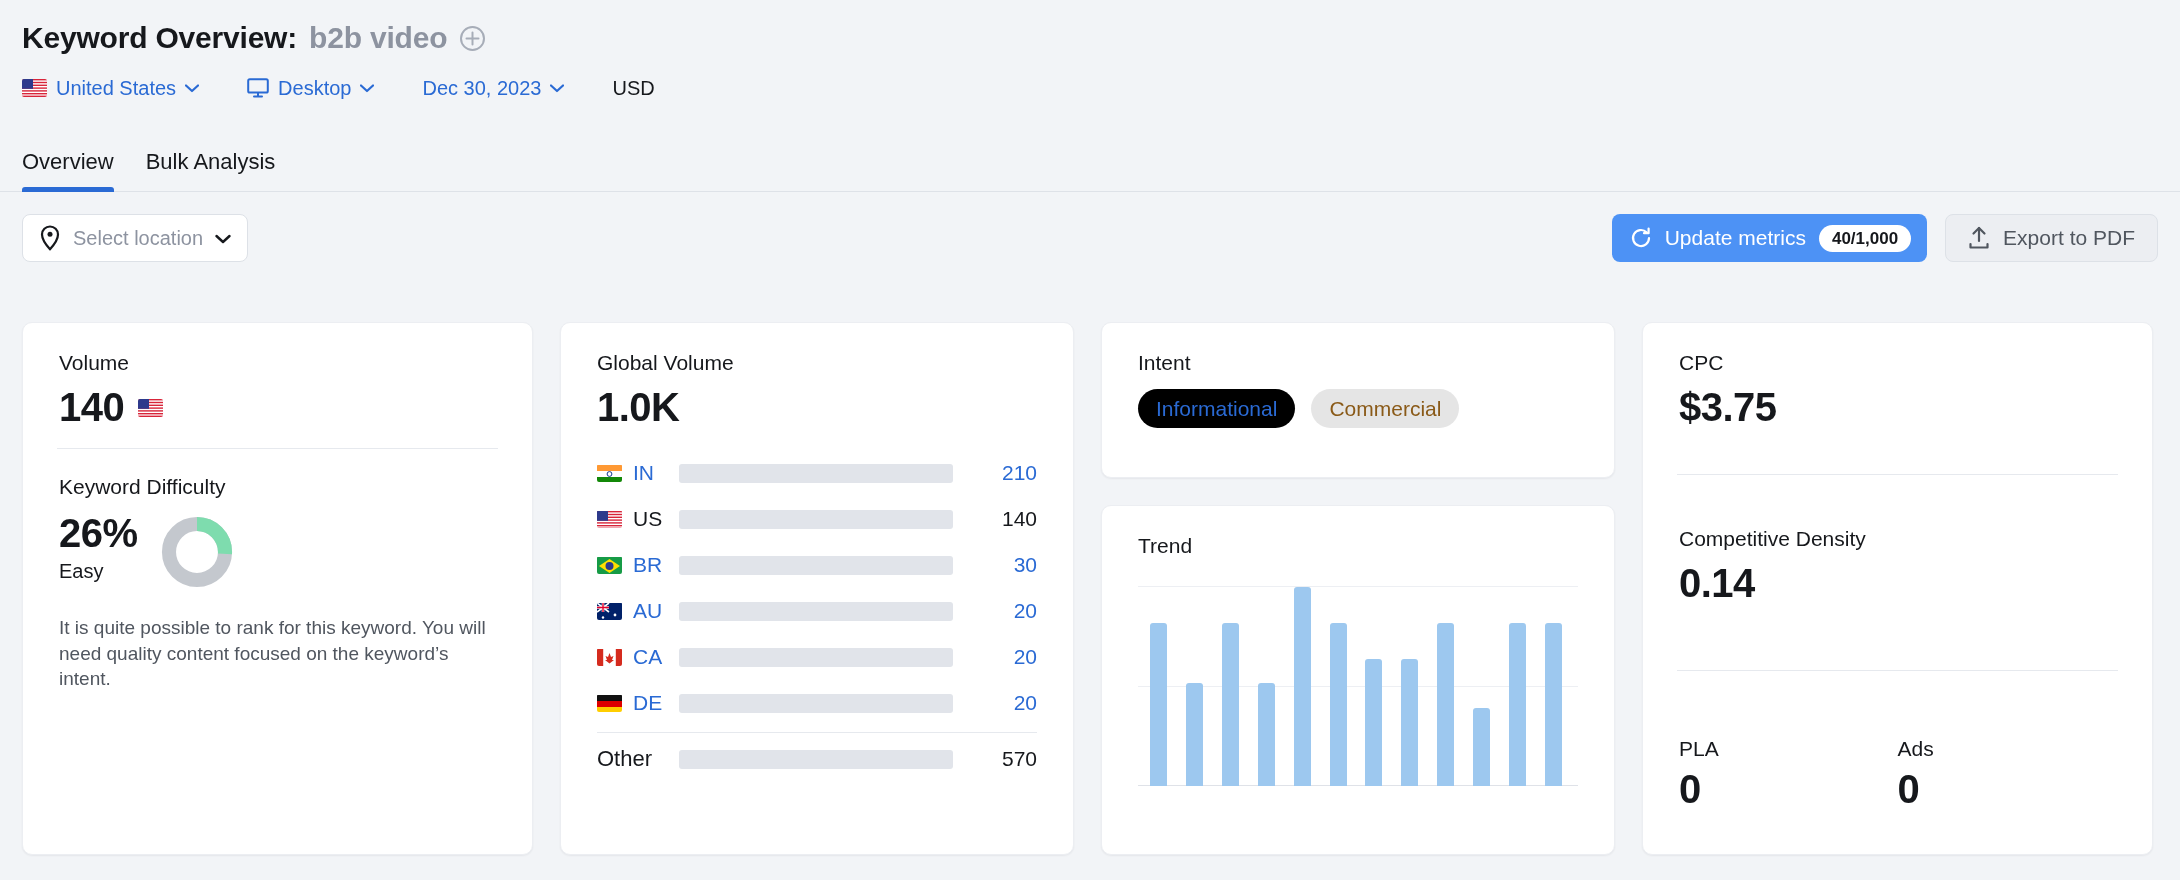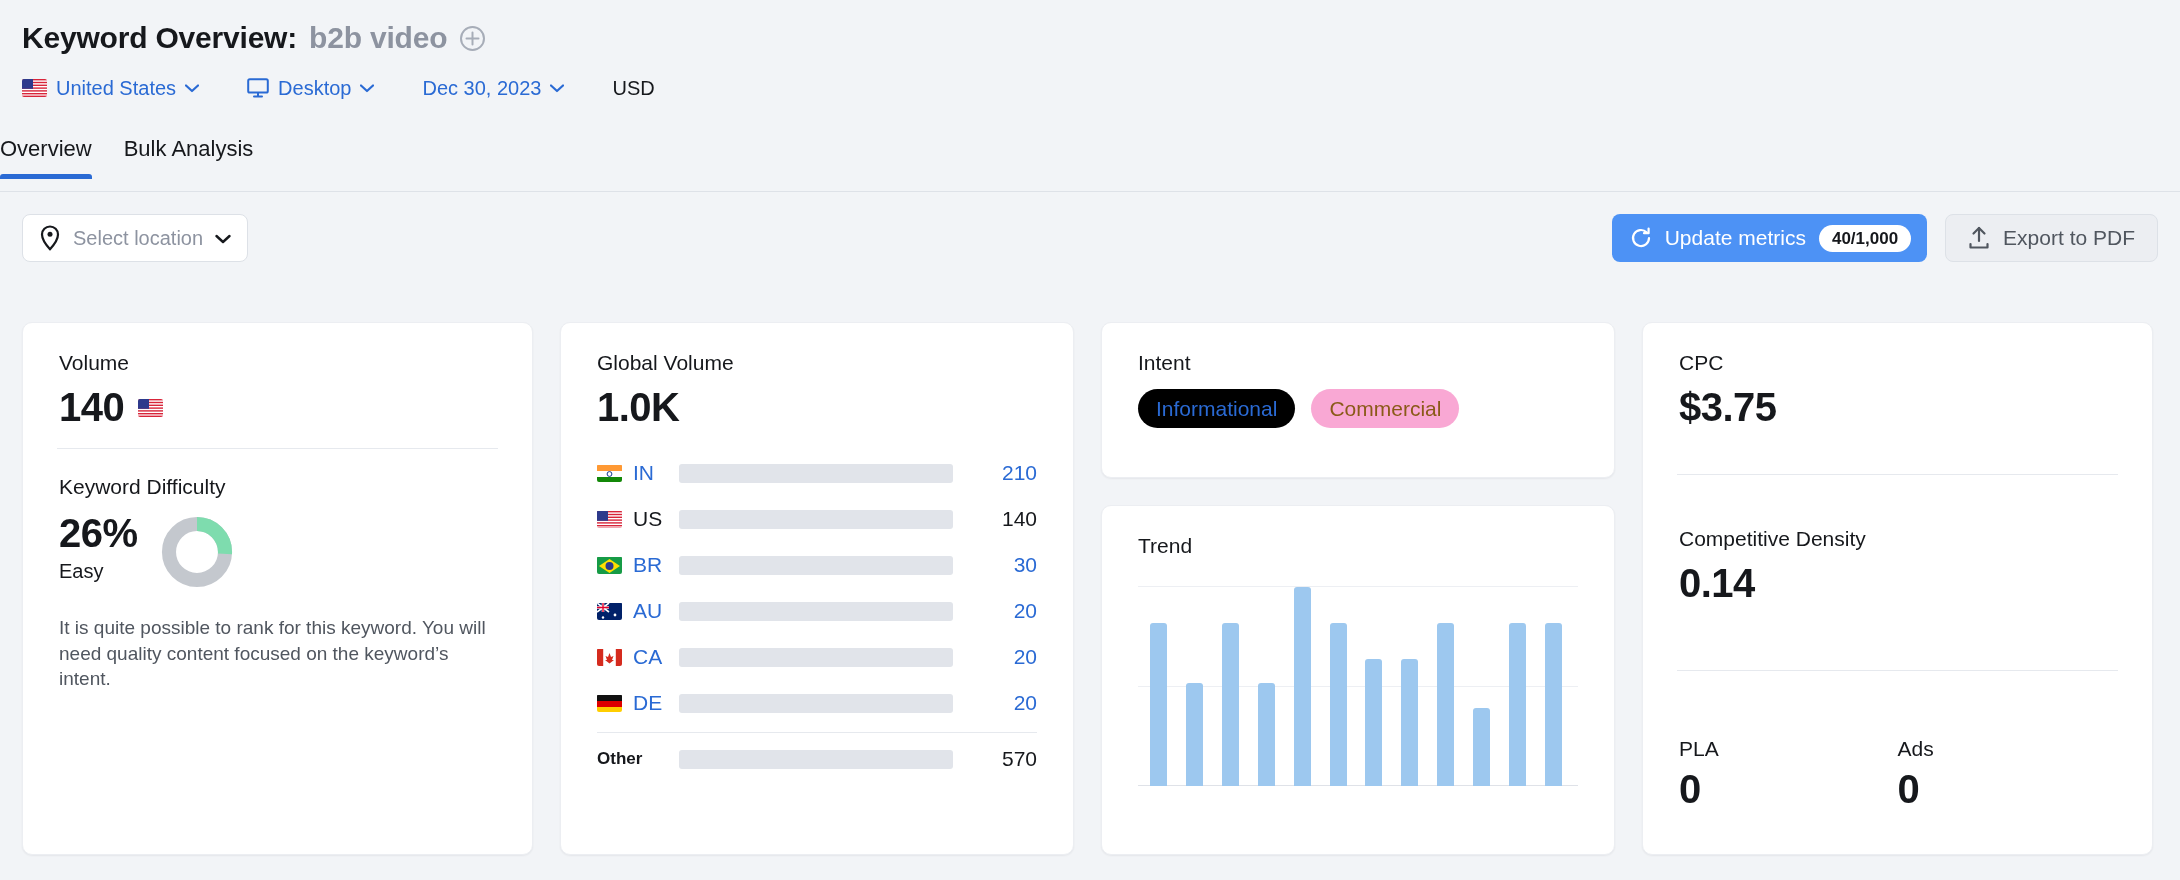--- a/index.html
+++ b/index.html
@@ -22,21 +22,21 @@
 
   .filters-row { display: flex; align-items: center; gap: 0; height: 44px; margin-top: 6px; }
   .filter { display: flex; align-items: center; gap: 9px; font-size: 20px; color: #2a6ad4; margin-right: 48px; cursor: pointer; }
   .filter.static { color: #16181c; cursor: default; margin-right: 0; }
   .flag-img { width: 25px; height: 18px; border-radius: 2px; display: inline-block; position: relative; overflow: hidden; flex: 0 0 auto; }
   .chev { width: 14px; height: 9px; flex: 0 0 auto; }
   .chev svg { display: block; }
   .monitor-icon { width: 22px; height: 20px; }
 
   
-  .tabs { display: flex; align-items: flex-start; gap: 0; margin-top: 26px; height: 56px;
+  .tabs { display: flex; align-items: flex-end; gap: 0; padding-left: 22px; margin-top: 26px; height: 56px;
           border-bottom: 1px solid #dee2e8; }
   .tab { font-size: 22px; color: #16181c; padding: 0 0 16px 0; margin-right: 32px; cursor: pointer; position: relative; }
   .tab.active { font-weight: normal; }
   .tab.active::after { content: ""; position: absolute; left: 0; right: 0; bottom: -1px; height: 5px;
                        background: #2a6ad4; border-radius: 3px 3px 0 0; }
 
   
   .toolbar { display: flex; align-items: center; justify-content: space-between; padding: 20px 22px 0 22px; height: 72px; }
   .loc-select { display: flex; align-items: center; gap: 12px; height: 48px; padding: 0 18px 0 16px;
                 background: #ffffff; border: 1px solid #dde1e7; border-radius: 8px; cursor: pointer; }
@@ -76,29 +76,29 @@
   
   .card-global { width: 514px; height: 533px; display: flex; flex-direction: column; }
   .gv-rows { margin-top: 20px; }
   .gv-row { display: flex; align-items: center; height: 46px; }
   .gv-cc { width: 74px; display: flex; align-items: center; gap: 11px; font-size: 21px; color: #2a6ad4; }
   .gv-cc.dark { color: #16181c; text-align: right; }
   .gv-bar { flex: 1; height: 19px; background: #e1e4ea; border-radius: 3px; overflow: hidden; margin: 0 18px 0 8px; }
   .gv-fill { height: 100%; border-radius: 3px; }
   .gv-val { width: 66px; text-align: right; font-size: 21px; color: #2a6ad4; }
   .gv-val.dark { color: #16181c; }
-  .gv-other-label { width: 74px; font-size: 17px; color: #16181c; font-weight: bold; }
+  .gv-other-label { width: 74px; font-size: 22px; color: #16181c; }
 
   
   .mid-col { display: flex; flex-direction: column; gap: 27px; }
   .card-intent { width: 514px; height: 156px; }
   .intent-pills { display: flex; gap: 16px; margin-top: 14px; }
   .pill { border-radius: 20px; padding: 7px 18px; font-size: 21px; line-height: 1.2; }
   .pill-info { background: #000000; color: #2a6ad4; }
-  .pill-comm { background: #f9a8d4; color: #8a5a18; }
+  .pill-comm { background: #e5e5e5; color: #8a5a18; }
   .card-trend { width: 514px; height: 350px; }
   .trend-chart { position: relative; margin-top: 28px; height: 200px; }
   .grid-line { position: absolute; left: 0; right: 0; height: 1px; background: #edeff3; }
   .grid-line.base { background: #dfe2e8; }
   .bars { position: absolute; left: 12px; right: 16px; bottom: 0; height: 200px;
           display: flex; align-items: flex-end; justify-content: space-between; }
   .bar { width: 17px; background: #9dc8ef; border-radius: 3px 3px 0 0; }
 
   
   .card-cpc = {}

